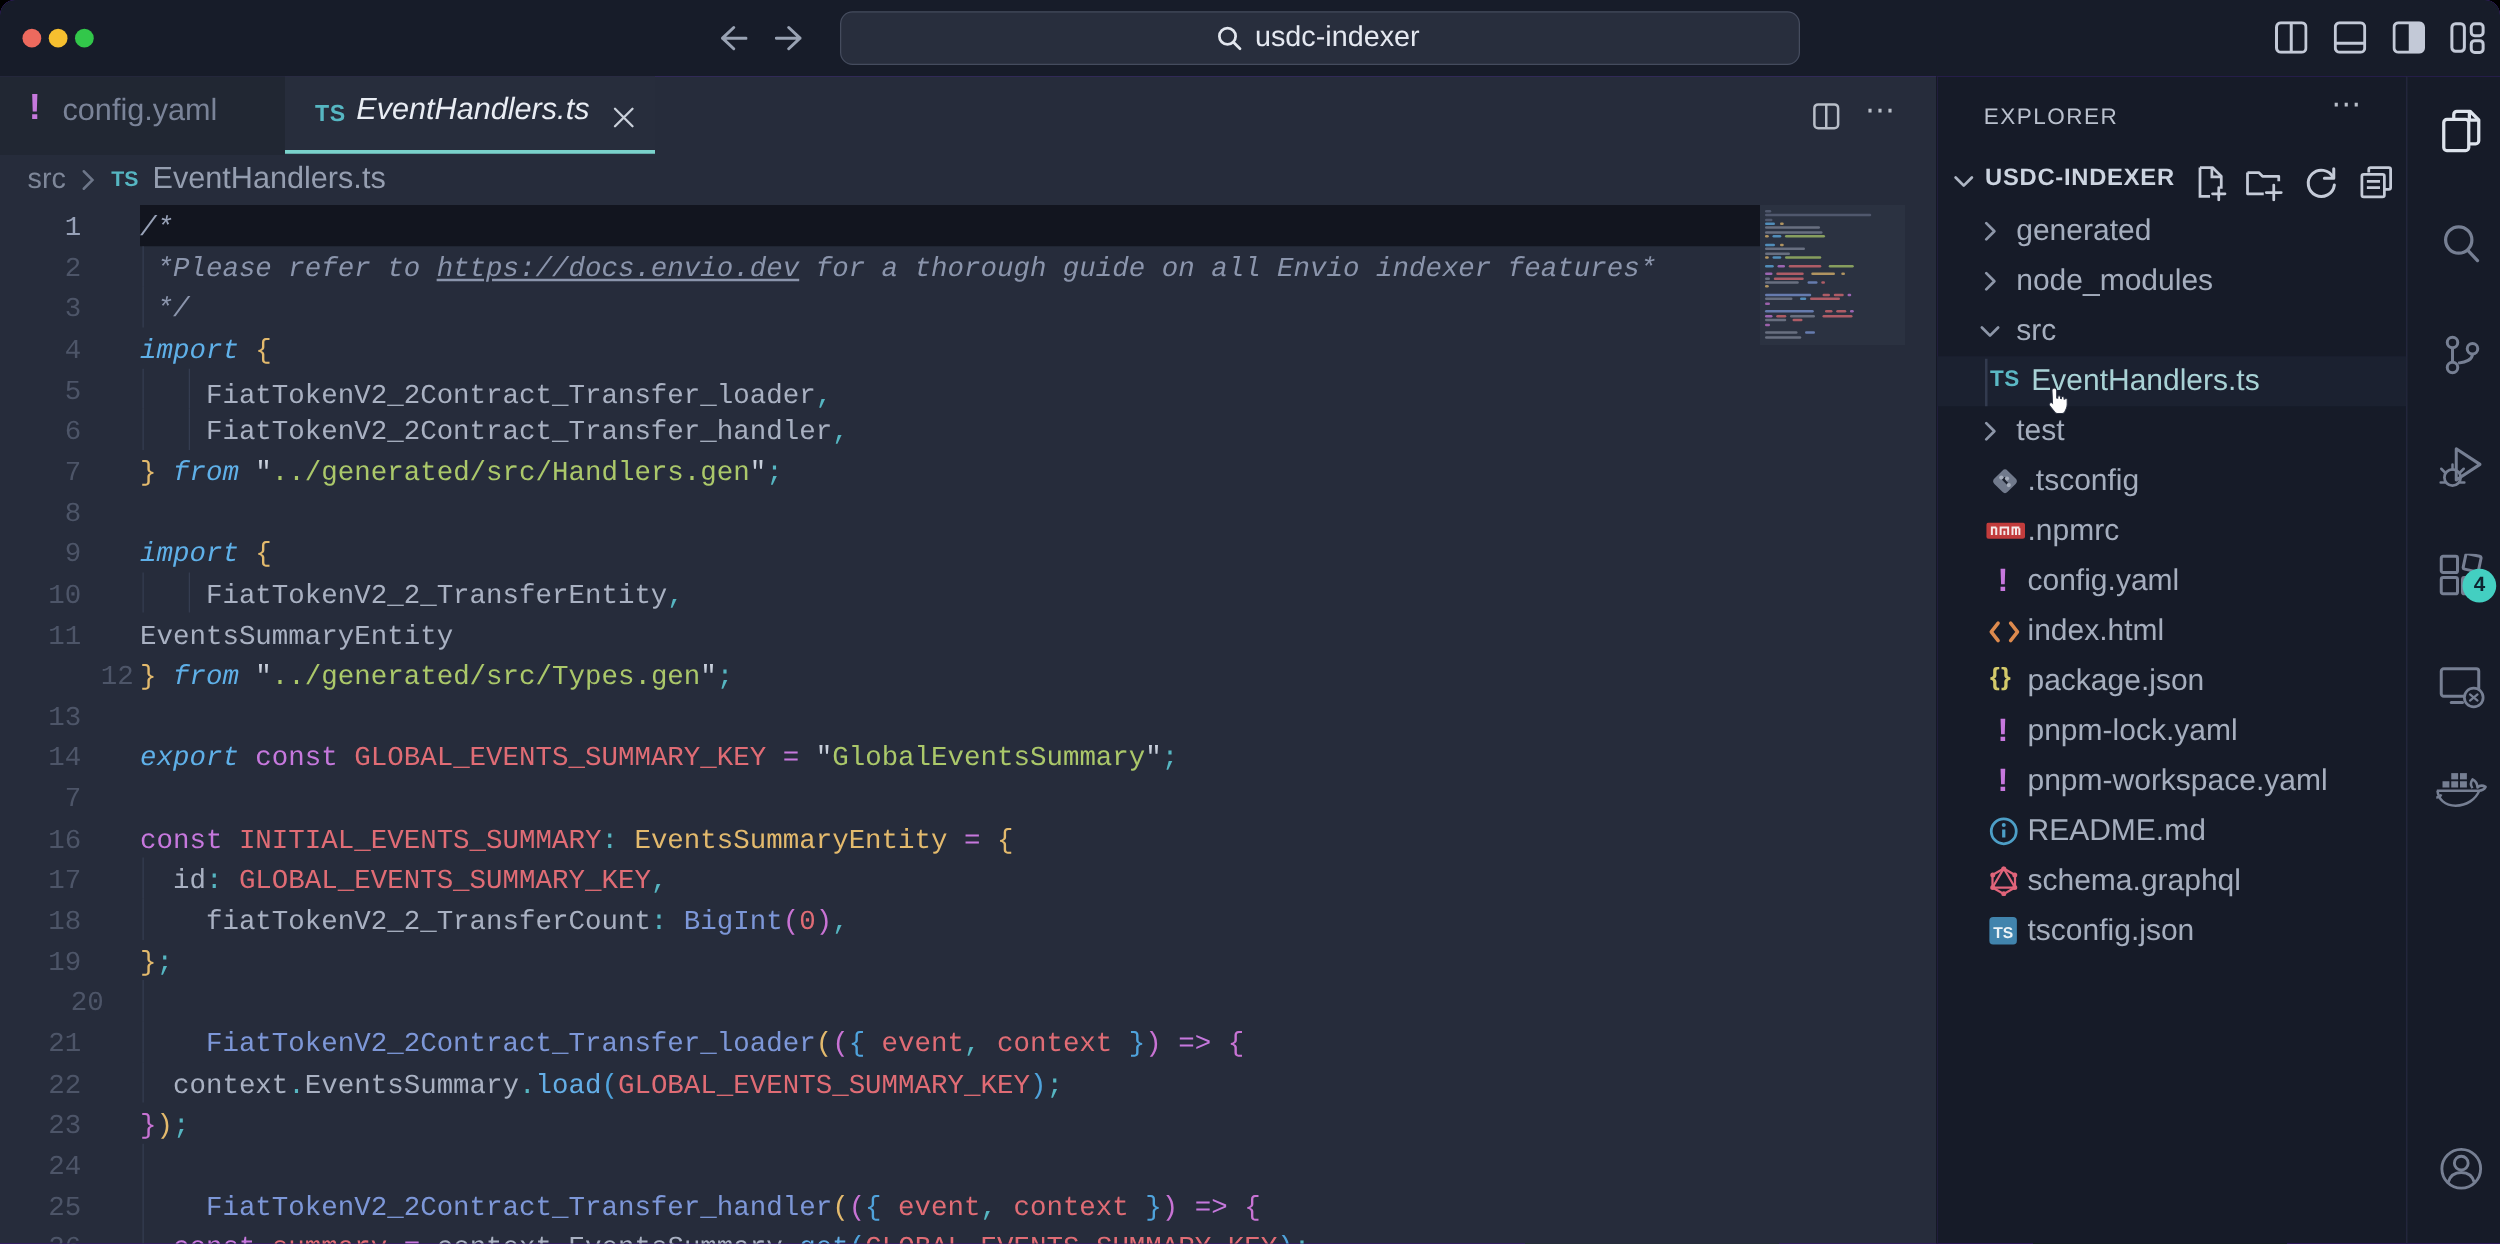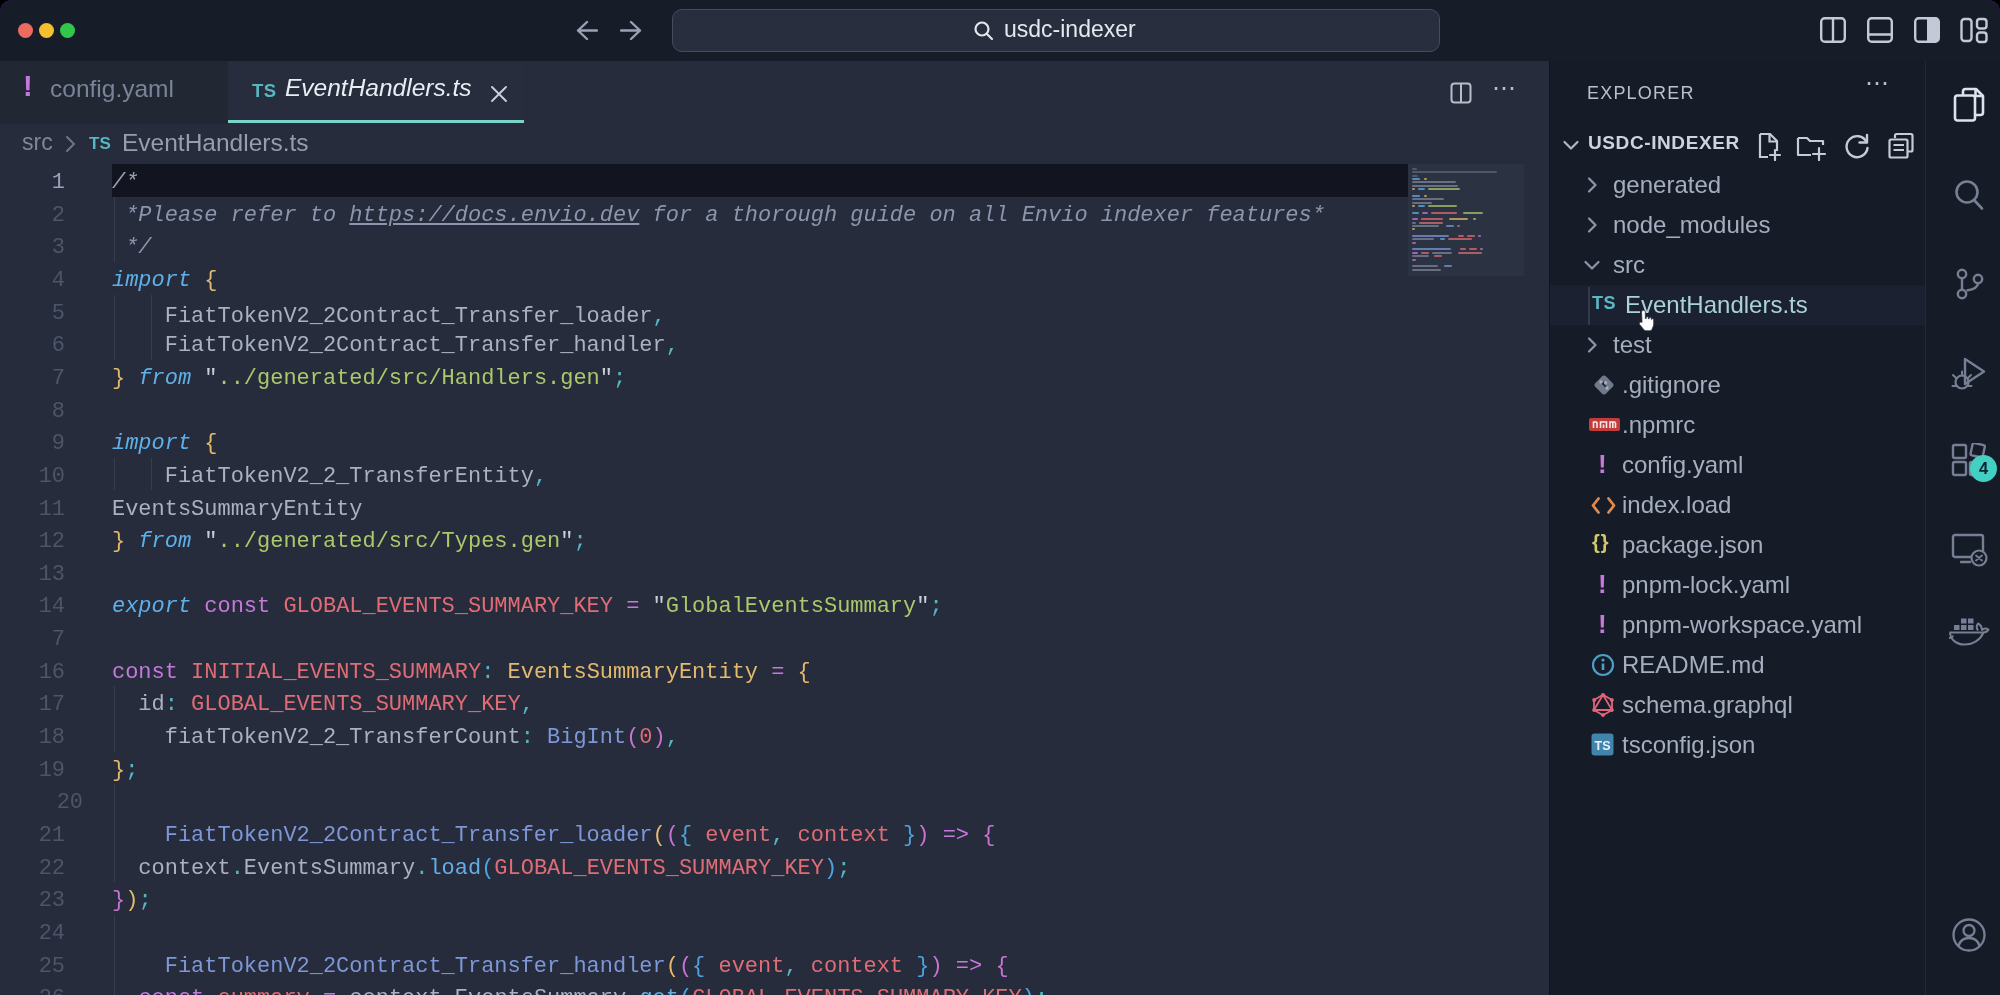--- a/index.html
+++ b/index.html
@@ -149,21 +149,21 @@
     <div class="code lrow" style="top:163.2px;"><span class="w">    FiatTokenV2_2Contract_Transfer_handler</span><span class="t">,</span></div>
     <div class="gut" style="top:195.9px;color:#4d5568;">7</div>
     <div class="code lrow" style="top:195.9px;"><span class="g">}</span><span class="w"> </span><span class="k">from</span><span class="w"> </span><span class="q">"</span><span class="s">../generated/src/Handlers.gen</span><span class="q">"</span><span class="t">;</span></div>
     <div class="gut" style="top:228.5px;color:#4d5568;">8</div>
     <div class="gut" style="top:261.2px;color:#4d5568;">9</div>
     <div class="code lrow" style="top:261.2px;"><span class="k">import</span><span class="w"> </span><span class="g">{</span></div>
     <div class="gut" style="top:293.8px;color:#4d5568;">10</div>
     <div class="code lrow" style="top:293.8px;"><span class="w">    FiatTokenV2_2_TransferEntity</span><span class="t">,</span></div>
     <div class="gut" style="top:326.5px;color:#4d5568;">11</div>
     <div class="code lrow" style="top:326.5px;"><span class="w">EventsSummaryEntity</span></div>
-    <div class="gut" style="top:359.1px;color:#4d5568;">12</div>
+    <div class="gut" style="top:359.1px;color:#4d5568;margin-left:42px;">12</div>
     <div class="code lrow" style="top:359.1px;"><span class="g">}</span><span class="w"> </span><span class="k">from</span><span class="w"> </span><span class="q">"</span><span class="s">../generated/src/Types.gen</span><span class="q">"</span><span class="t">;</span></div>
     <div class="gut" style="top:391.8px;color:#4d5568;">13</div>
     <div class="gut" style="top:424.4px;color:#4d5568;">14</div>
     <div class="code lrow" style="top:424.4px;"><span class="k">export</span><span class="w"> </span><span class="p">const</span><span class="w"> </span><span class="r">GLOBAL_EVENTS_SUMMARY_KEY</span><span class="w"> </span><span class="p">=</span><span class="w"> </span><span class="q">"</span><span class="s">GlobalEventsSummary</span><span class="q">"</span><span class="t">;</span></div>
     <div class="gut" style="top:457.1px;color:#4d5568;">7</div>
     <div class="gut" style="top:489.8px;color:#4d5568;">16</div>
     <div class="code lrow" style="top:489.8px;"><span class="p">const</span><span class="w"> </span><span class="r">INITIAL_EVENTS_SUMMARY</span><span class="t">:</span><span class="w"> </span><span class="g">EventsSummaryEntity</span><span class="w"> </span><span class="p">=</span><span class="w"> </span><span class="g">{</span></div>
     <div class="gut" style="top:522.4px;color:#4d5568;">17</div>
     <div class="code lrow" style="top:522.4px;"><span class="w">  id</span><span class="t">:</span><span class="w"> </span><span class="r">GLOBAL_EVENTS_SUMMARY_KEY</span><span class="t">,</span></div>
     <div class="gut" style="top:555.0px;color:#4d5568;">18</div>
@@ -289,32 +289,32 @@
         <path d="M8 4.5 L14.5 11 L8 17.5" stroke="#8d96a8" stroke-width="2.2" fill="none" stroke-linecap="round" stroke-linejoin="round"></path>
       </svg>
     <div class="abs" style="left:63px;top:270px;font-size:24px;color:#a5aebe;">test</div>
     <svg class="abs" style="left:42px;top:312px;" width="24" height="24" viewBox="0 0 24 24">
         <rect x="4.5" y="4.5" width="15" height="15" rx="3" transform="rotate(45 12 12)" fill="#717a8c"></rect>
         <path d="M9 9 L15.5 15.5 M12 8.5 V12" stroke="#1c222f" stroke-width="1.7"></path>
         <circle cx="9" cy="9" r="1.7" fill="#a6aebc"></circle>
         <circle cx="15" cy="15" r="1.7" fill="#a6aebc"></circle>
         <circle cx="13.6" cy="9.8" r="1.7" fill="#a6aebc"></circle>
       </svg>
-    <div class="abs" style="left:72px;top:310px;font-size:24px;color:#a5aebe;">.gitignore</div>
+    <div class="abs" style="left:72px;top:310px;font-size:24px;color:#a5aebe;">.tsconfig</div>
     <svg class="abs" style="left:39px;top:357px;" width="31" height="14" viewBox="0 0 31 14">
         <rect x="0" y="0" width="31" height="13" rx="2" fill="#c23c3c"></rect>
         <path d="M4.5 10 V4 H8 M8 10 V4 M11.5 10 V4 H17.5 V10 M14.5 10 V6.5 M21 10 V4 H26.5 M23.8 10 V4 M26.5 10 V4.5" stroke="#f5e8e8" stroke-width="1.6" fill="none"></path>
       </svg>
     <div class="abs" style="left:72px;top:350px;font-size:24px;color:#a5aebe;">.npmrc</div>
     <div class="abs" style="left:48px;top:388px;font-size:26px;font-weight:bold;color:#c678dd;">!</div>
     <div class="abs" style="left:72px;top:390px;font-size:24px;color:#a5aebe;">config.yaml</div>
     <svg class="abs" style="left:40px;top:434px;" width="27" height="21" viewBox="0 0 27 21">
         <path d="M8.5 3.5 L3 10.5 L8.5 17.5 M18.5 3.5 L24 10.5 L18.5 17.5" stroke="#dd8a4e" stroke-width="2.8" fill="none" stroke-linecap="round" stroke-linejoin="round"></path>
       </svg>
-    <div class="abs" style="left:72px;top:430px;font-size:24px;color:#a5aebe;">index.load</div>
+    <div class="abs" style="left:72px;top:430px;font-size:24px;color:#a5aebe;">index.html</div>
     <div class="abs" style="left:42px;top:470px;font-size:20px;font-weight:bold;color:#d3c96a;letter-spacing:1px;">{}</div>
     <div class="abs" style="left:72px;top:470px;font-size:24px;color:#a5aebe;">package.json</div>
     <div class="abs" style="left:48px;top:508px;font-size:26px;font-weight:bold;color:#c678dd;">!</div>
     <div class="abs" style="left:72px;top:510px;font-size:24px;color:#a5aebe;">pnpm-lock.yaml</div>
     <div class="abs" style="left:48px;top:548px;font-size:26px;font-weight:bold;color:#c678dd;">!</div>
     <div class="abs" style="left:72px;top:550px;font-size:24px;color:#a5aebe;">pnpm-workspace.yaml</div>
     <svg class="abs" style="left:41px;top:592px;" width="24" height="24" viewBox="0 0 24 24">
         <circle cx="12" cy="12" r="10" stroke="#4d9fc7" stroke-width="2.2" fill="none"></circle>
         <path d="M12 10.5 V17" stroke="#4d9fc7" stroke-width="2.6"></path>
         <circle cx="12" cy="7" r="1.6" fill="#4d9fc7"></circle>

